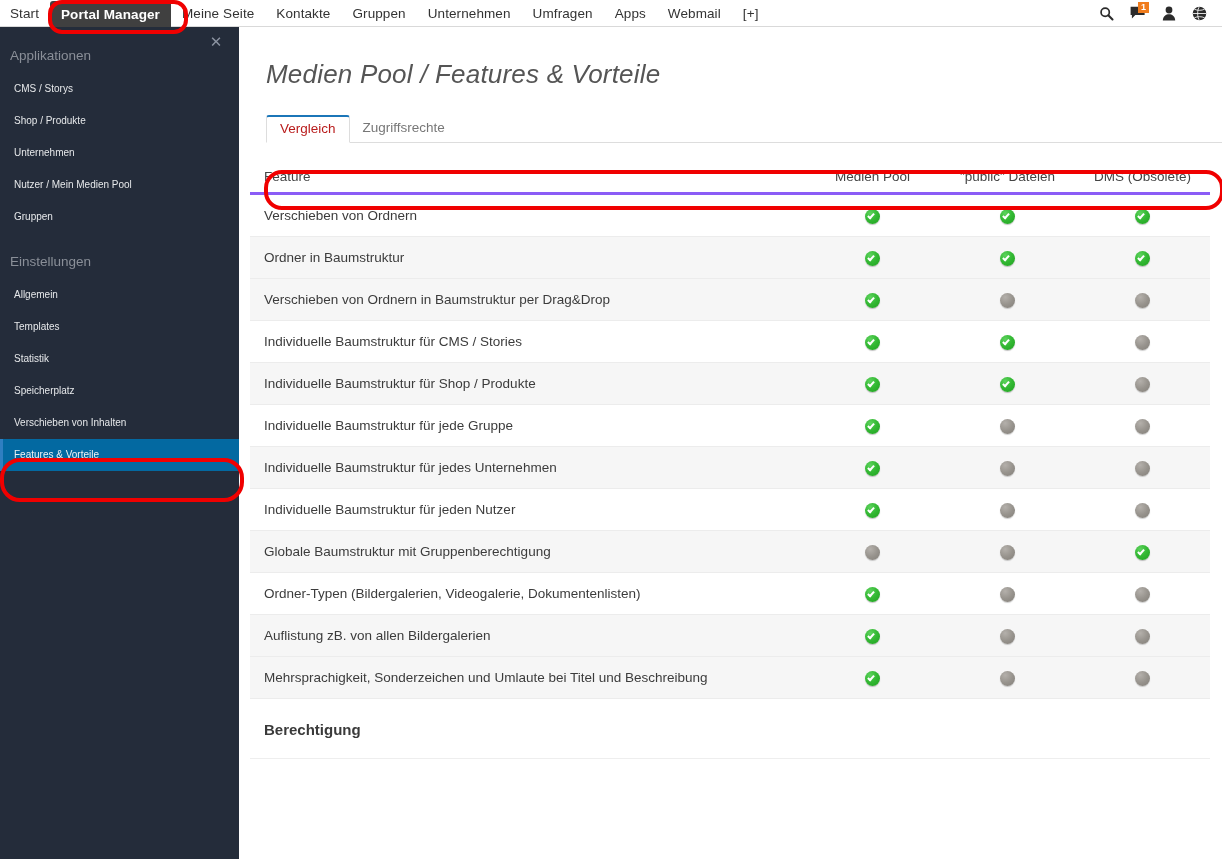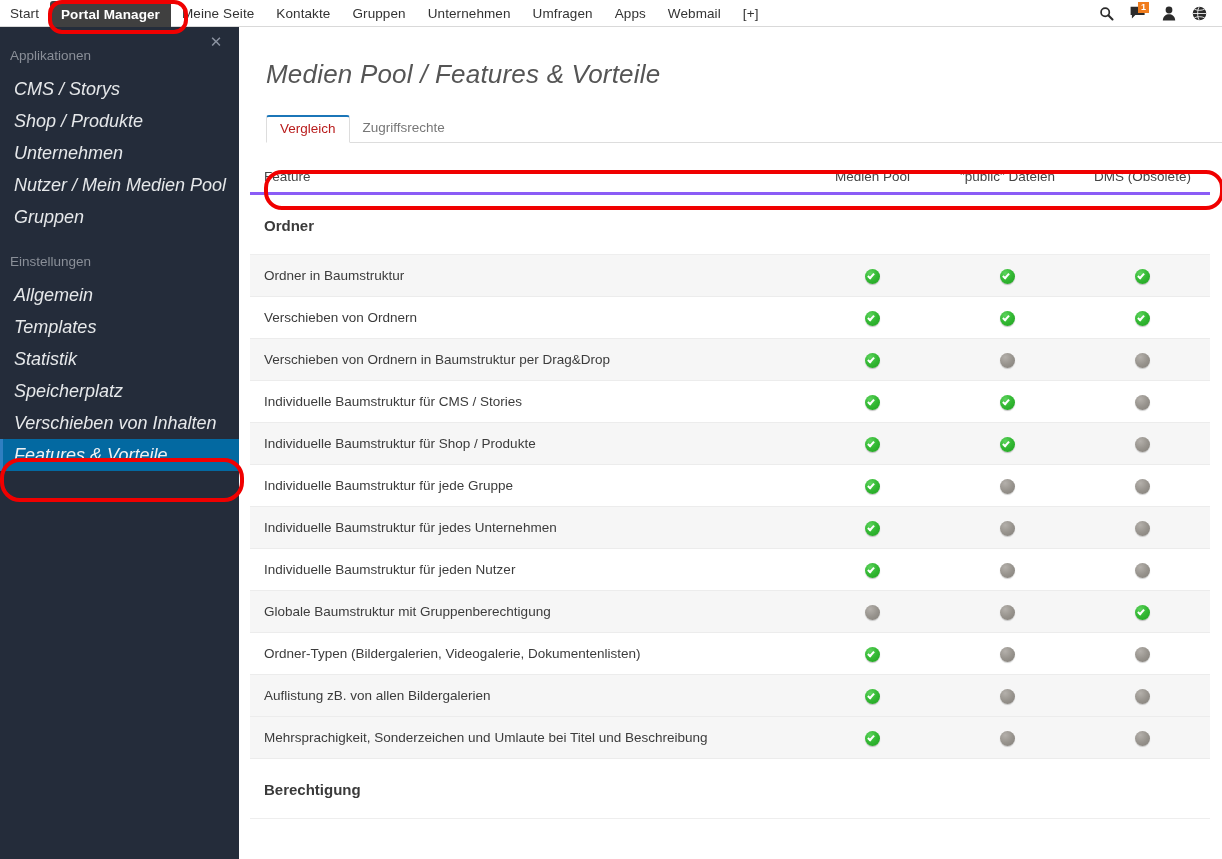--- a/index.html
+++ b/index.html
@@ -116,28 +116,27 @@
     color: #8a8f98;
     font-size: 13.5px;
     padding: 0 0 0 10px;
     height: 21px;
     line-height: 21px;
     margin-top: 18px;
     margin-bottom: 7px;
   }
   .side-item {
     color: #e6e8ea;
-    font-size: 18px;
+    font-size: 10px;
     height: 32px;
     line-height: 32px;
     padding-left: 14px;
     cursor: pointer;
     position: relative;
     box-sizing: border-box;
-    font-style: italic;
   }
   .side-item.selected {
     background: #0369a1;
     color: #f0f1f3;
   }
   .side-item.selected::before {
     content: "";
     position: absolute;
     left: 0; top: 0;
     width: 3px;
@@ -370,31 +369,28 @@
     </colgroup>
     <thead>
       <tr>
         <th class="c-feature">Feature</th>
         <th class="c-ico">Medien Pool</th>
         <th class="c-ico">"public" Dateien</th>
         <th class="c-ico">DMS (Obsolete)</th>
       </tr>
     </thead>
     <tbody id="table-body">
-        <tr class="section-row">
-          <td colspan="4">Ordner</td>
-        </tr>
-        <tr class="feat-row alt">
-          <td class="c-feature">Ordner in Baumstruktur</td>
-          <td class="c-ico"><span class="dot yes"></span></td>
-          <td class="c-ico"><span class="dot yes"></span></td>
-          <td class="c-ico"><span class="dot yes"></span></td>
-        </tr>
         <tr class="feat-row">
           <td class="c-feature">Verschieben von Ordnern</td>
+          <td class="c-ico"><span class="dot yes"></span></td>
+          <td class="c-ico"><span class="dot yes"></span></td>
+          <td class="c-ico"><span class="dot yes"></span></td>
+        </tr>
+        <tr class="feat-row alt">
+          <td class="c-feature">Ordner in Baumstruktur</td>
           <td class="c-ico"><span class="dot yes"></span></td>
           <td class="c-ico"><span class="dot yes"></span></td>
           <td class="c-ico"><span class="dot yes"></span></td>
         </tr>
         <tr class="feat-row alt">
           <td class="c-feature">Verschieben von Ordnern in Baumstruktur per Drag&amp;Drop</td>
           <td class="c-ico"><span class="dot yes"></span></td>
           <td class="c-ico"><span class="dot no"></span></td>
           <td class="c-ico"><span class="dot no"></span></td>
         </tr>

